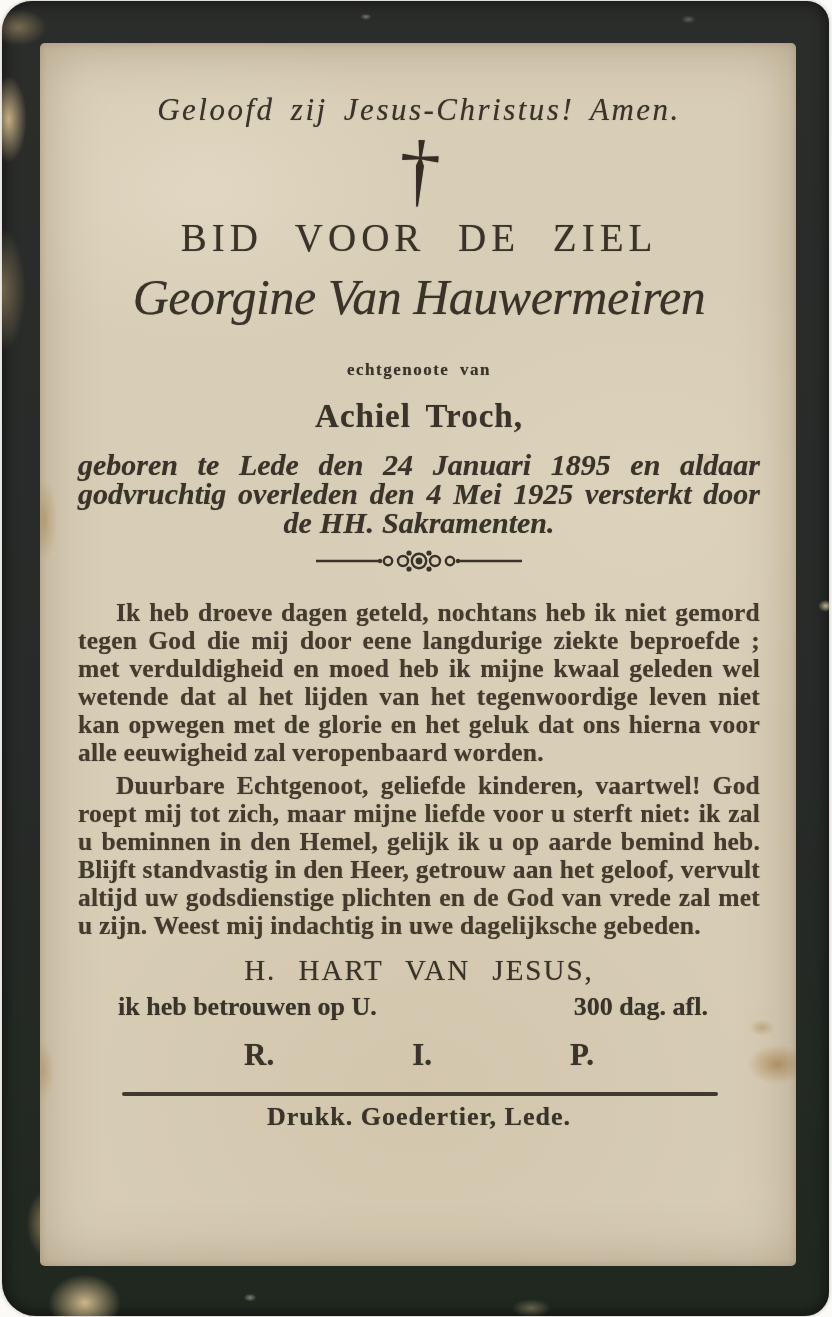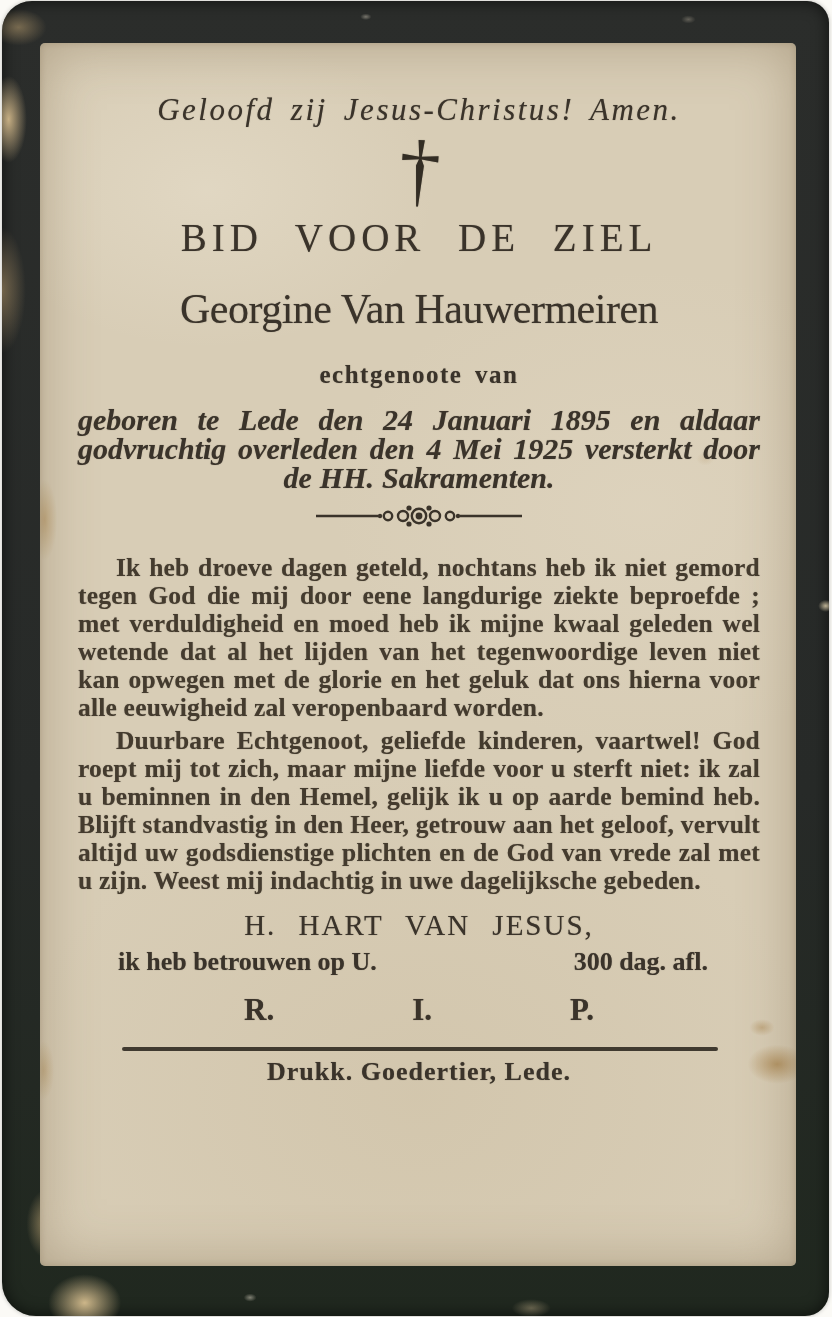--- a/index.html
+++ b/index.html
@@ -56,22 +56,22 @@
     padding:48px 36px 0 38px;
     text-align:center;color:#3a332a;
     text-shadow:0 0 1px rgba(58,51,42,.5);
   }
 
   .invocation{font-style:italic;font-size:31px;line-height:38px;letter-spacing:2.5px;word-spacing:6px;}
   .cross-wrap{margin-top:2px;line-height:78px;height:84px;}
   .cross{font-size:82px;display:inline-block;transform:rotate(4deg);color:#332d24;}
   .title{font-size:39px;line-height:46px;letter-spacing:5px;word-spacing:18px;}
   .of{font-size:24px;line-height:26px;margin-top:13px;letter-spacing:1px;}
-  .name{font-size:42px;line-height:56px;margin-top:20px;white-space:nowrap;letter-spacing:-0.5px;}
-  .relation{font-size:25px;line-height:28px;font-weight:bold;margin-top:24px;letter-spacing:1.5px;word-spacing:5px;}
+  .name{font-size:50px;line-height:56px;margin-top:8px;white-space:nowrap;letter-spacing:-0.5px;font-style:italic;}
+  .relation{font-size:17px;line-height:28px;font-weight:bold;margin-top:31px;letter-spacing:1.5px;word-spacing:5px;}
   .spouse{font-size:33px;line-height:36px;font-weight:bold;margin-top:14px;letter-spacing:1px;word-spacing:6px;}
   .vitae{
     font-size:30px;line-height:29px;font-style:italic;font-weight:bold;
     margin-top:16px;text-align:justify;text-align-last:center;word-spacing:0.5px;
   }
   .ornament-wrap{margin-top:12px;line-height:0;}
   .para{
     font-size:25.5px;line-height:28px;font-weight:bold;color:#443b2e;
     text-align:justify;text-indent:38px;margin-top:26px;letter-spacing:.2px;
   }
@@ -101,20 +101,21 @@
           <span class="cross">†</span>
         </div>
 
         <div class="title">BID VOOR DE ZIEL</div>
 
 
         <div class="name">Georgine Van Hauwermeiren</div>
 
         <div class="relation">echtgenoote van</div>
 
+        <div class="spouse">Achiel Troch,</div>
 
         <div class="vitae">geboren te Lede den 24 Januari 1895 en aldaar godvruchtig overleden den 4 Mei 1925 versterkt door de HH. Sakramenten.</div>
 
         <div class="ornament-wrap">
           <svg width="210" height="24" viewBox="0 0 210 24" aria-hidden="true">
             <g stroke="#3a332a" fill="none" stroke-width="2.4">
               <line x1="2" y1="12" x2="64" y2="12"></line>
               <line x1="146" y1="12" x2="208" y2="12"></line>
               <circle cx="74" cy="12" r="4.2"></circle>
               <circle cx="89" cy="12" r="5"></circle>

